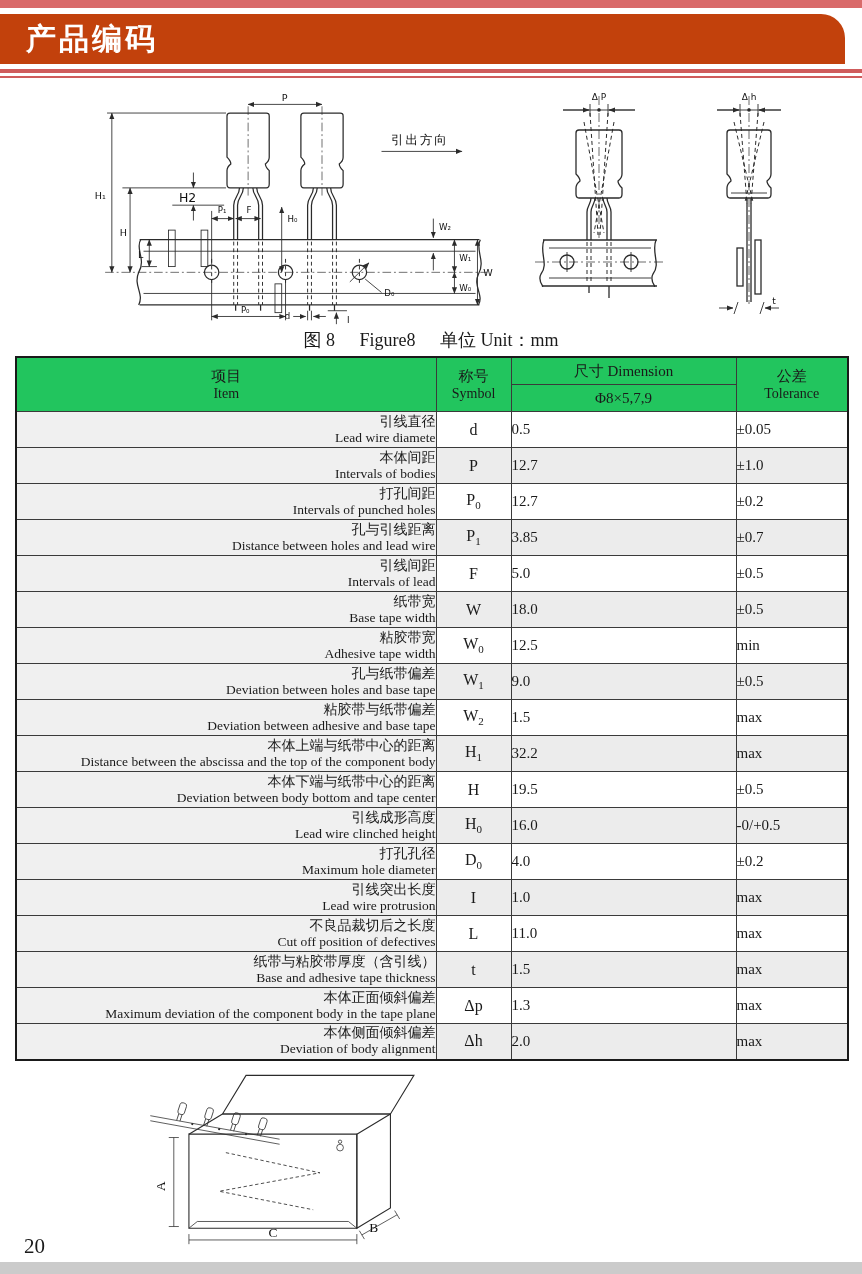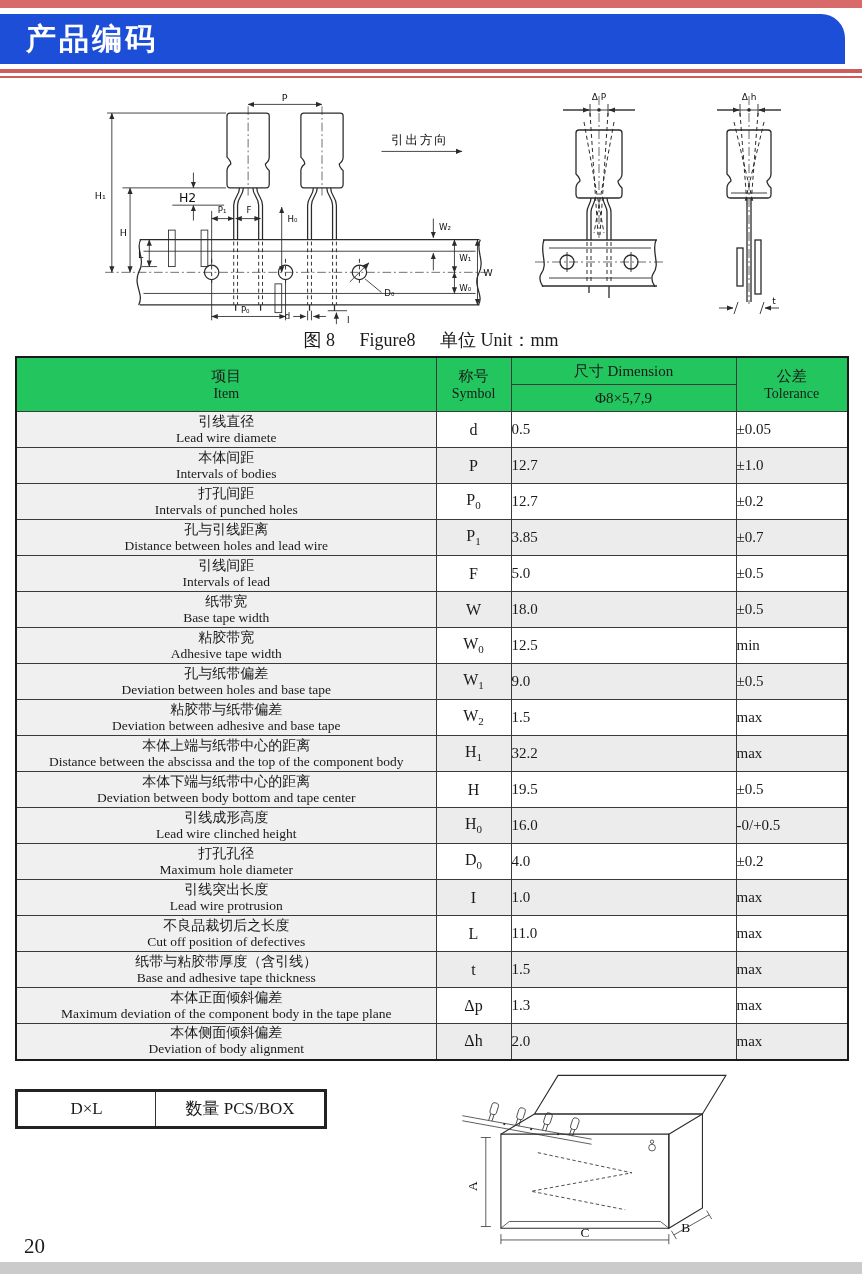--- a/index.html
+++ b/index.html
@@ -1,21 +1,21 @@
 <!DOCTYPE html>
 <html><head>
 <meta charset="utf-8">
 <style>
   html,body{margin:0;padding:0}
   body{width:862px;height:1274px;position:relative;background:#ffffff;
        font-family:"Liberation Serif",serif;color:#1a1a1a;overflow:hidden}
 
   
   .top-strip{width:862px;height:8px;background:#d96a6a}
-  .banner{margin-top:6px;width:845px;height:50px;background:#1d4ed8;
+  .banner{margin-top:6px;width:845px;height:50px;background:#c2410c;
           border-radius:0 24px 0 0;display:flex;align-items:center}
   .banner .title{margin-left:26px;font-family:"Liberation Sans",sans-serif;
           font-weight:bold;font-size:30px;color:#ffffff;letter-spacing:3px}
   .rule1{margin-top:5px;width:862px;height:4px;background:#cf5c5c}
   .rule2{margin-top:3px;width:862px;height:2px;background:#cf5c5c}
 
   
   .figure-row{display:flex;align-items:flex-start;margin:12px 0 0 80px}
   .figure-row svg{display:block}
   .right-views{margin-left:34px}
@@ -35,21 +35,21 @@
   
   table.dim{border-collapse:collapse;margin:8px 15px 0;width:832px;
             table-layout:fixed;border:2px solid #1a1a1a}
   table.dim th, table.dim td{border:1px solid #3a3a3a;padding:0;overflow:hidden}
   table.dim th{background:#22c55e;font-weight:normal;text-align:center}
   .col-item{width:420px}.col-sym{width:75px}.col-dim{width:225px}.col-tol{width:112px}
   .h-zh{font-size:15px;line-height:18px}
   .h-en{font-size:14px;line-height:17px}
   .h-dim{font-size:15px;line-height:26px}
   tr.dr{height:36px}
-  td.item-cell{background:#f0f0f0;padding:1px 6px;text-align:center}
+  td.item-cell{background:#f0f0f0;padding:1px 6px;text-align:right}
   td.item-cell .zh{font-size:14px;line-height:16px}
   td.item-cell .en{font-size:13.5px;line-height:16px}
   td.sym-cell{text-align:center;font-size:16px}
   td.sym-cell sub{font-size:11px}
   td.dim-cell, td.tol-cell{text-align:left;font-size:15px}
   tr.shade td.sym-cell, tr.shade td.dim-cell, tr.shade td.tol-cell{background:#ececec}
 
   
   .bottom-row{display:flex;align-items:flex-start;margin:12px 0 0 15px}
   table.qty{border-collapse:collapse;border:3px solid #222;margin-top:16px}
@@ -460,24 +460,20 @@
         <td class="sym-cell"><span>Δh</span></td>
         <td class="dim-cell">2.0</td>
         <td class="tol-cell">max</td>
       </tr>
     </tbody>
 </table>
 
 <div class="bottom-row">
   <table class="qty">
     <tbody>
-        <tr>
-      <th class="qty-c1">D×L</th>
-      <th class="qty-c2">数量  PCS/BOX</th>
-    </tr>
   </tbody>
     </table>
 
   <div class="box-wrap">
     <svg viewBox="0 0 340 212" width="286" height="178" xmlns="http://www.w3.org/2000/svg">
       <g>
         <polygon class="ln" points="92,56 120,10 320,10 292,56" fill="none"></polygon>
         <polygon class="ln" points="252,80 292,56 292,168 252,192" fill="none"></polygon>
         <polygon class="ln" points="52,80 252,80 252,192 52,192" fill="none"></polygon>
         <line class="ln" x1="52" y1="80" x2="92" y2="56"></line>

